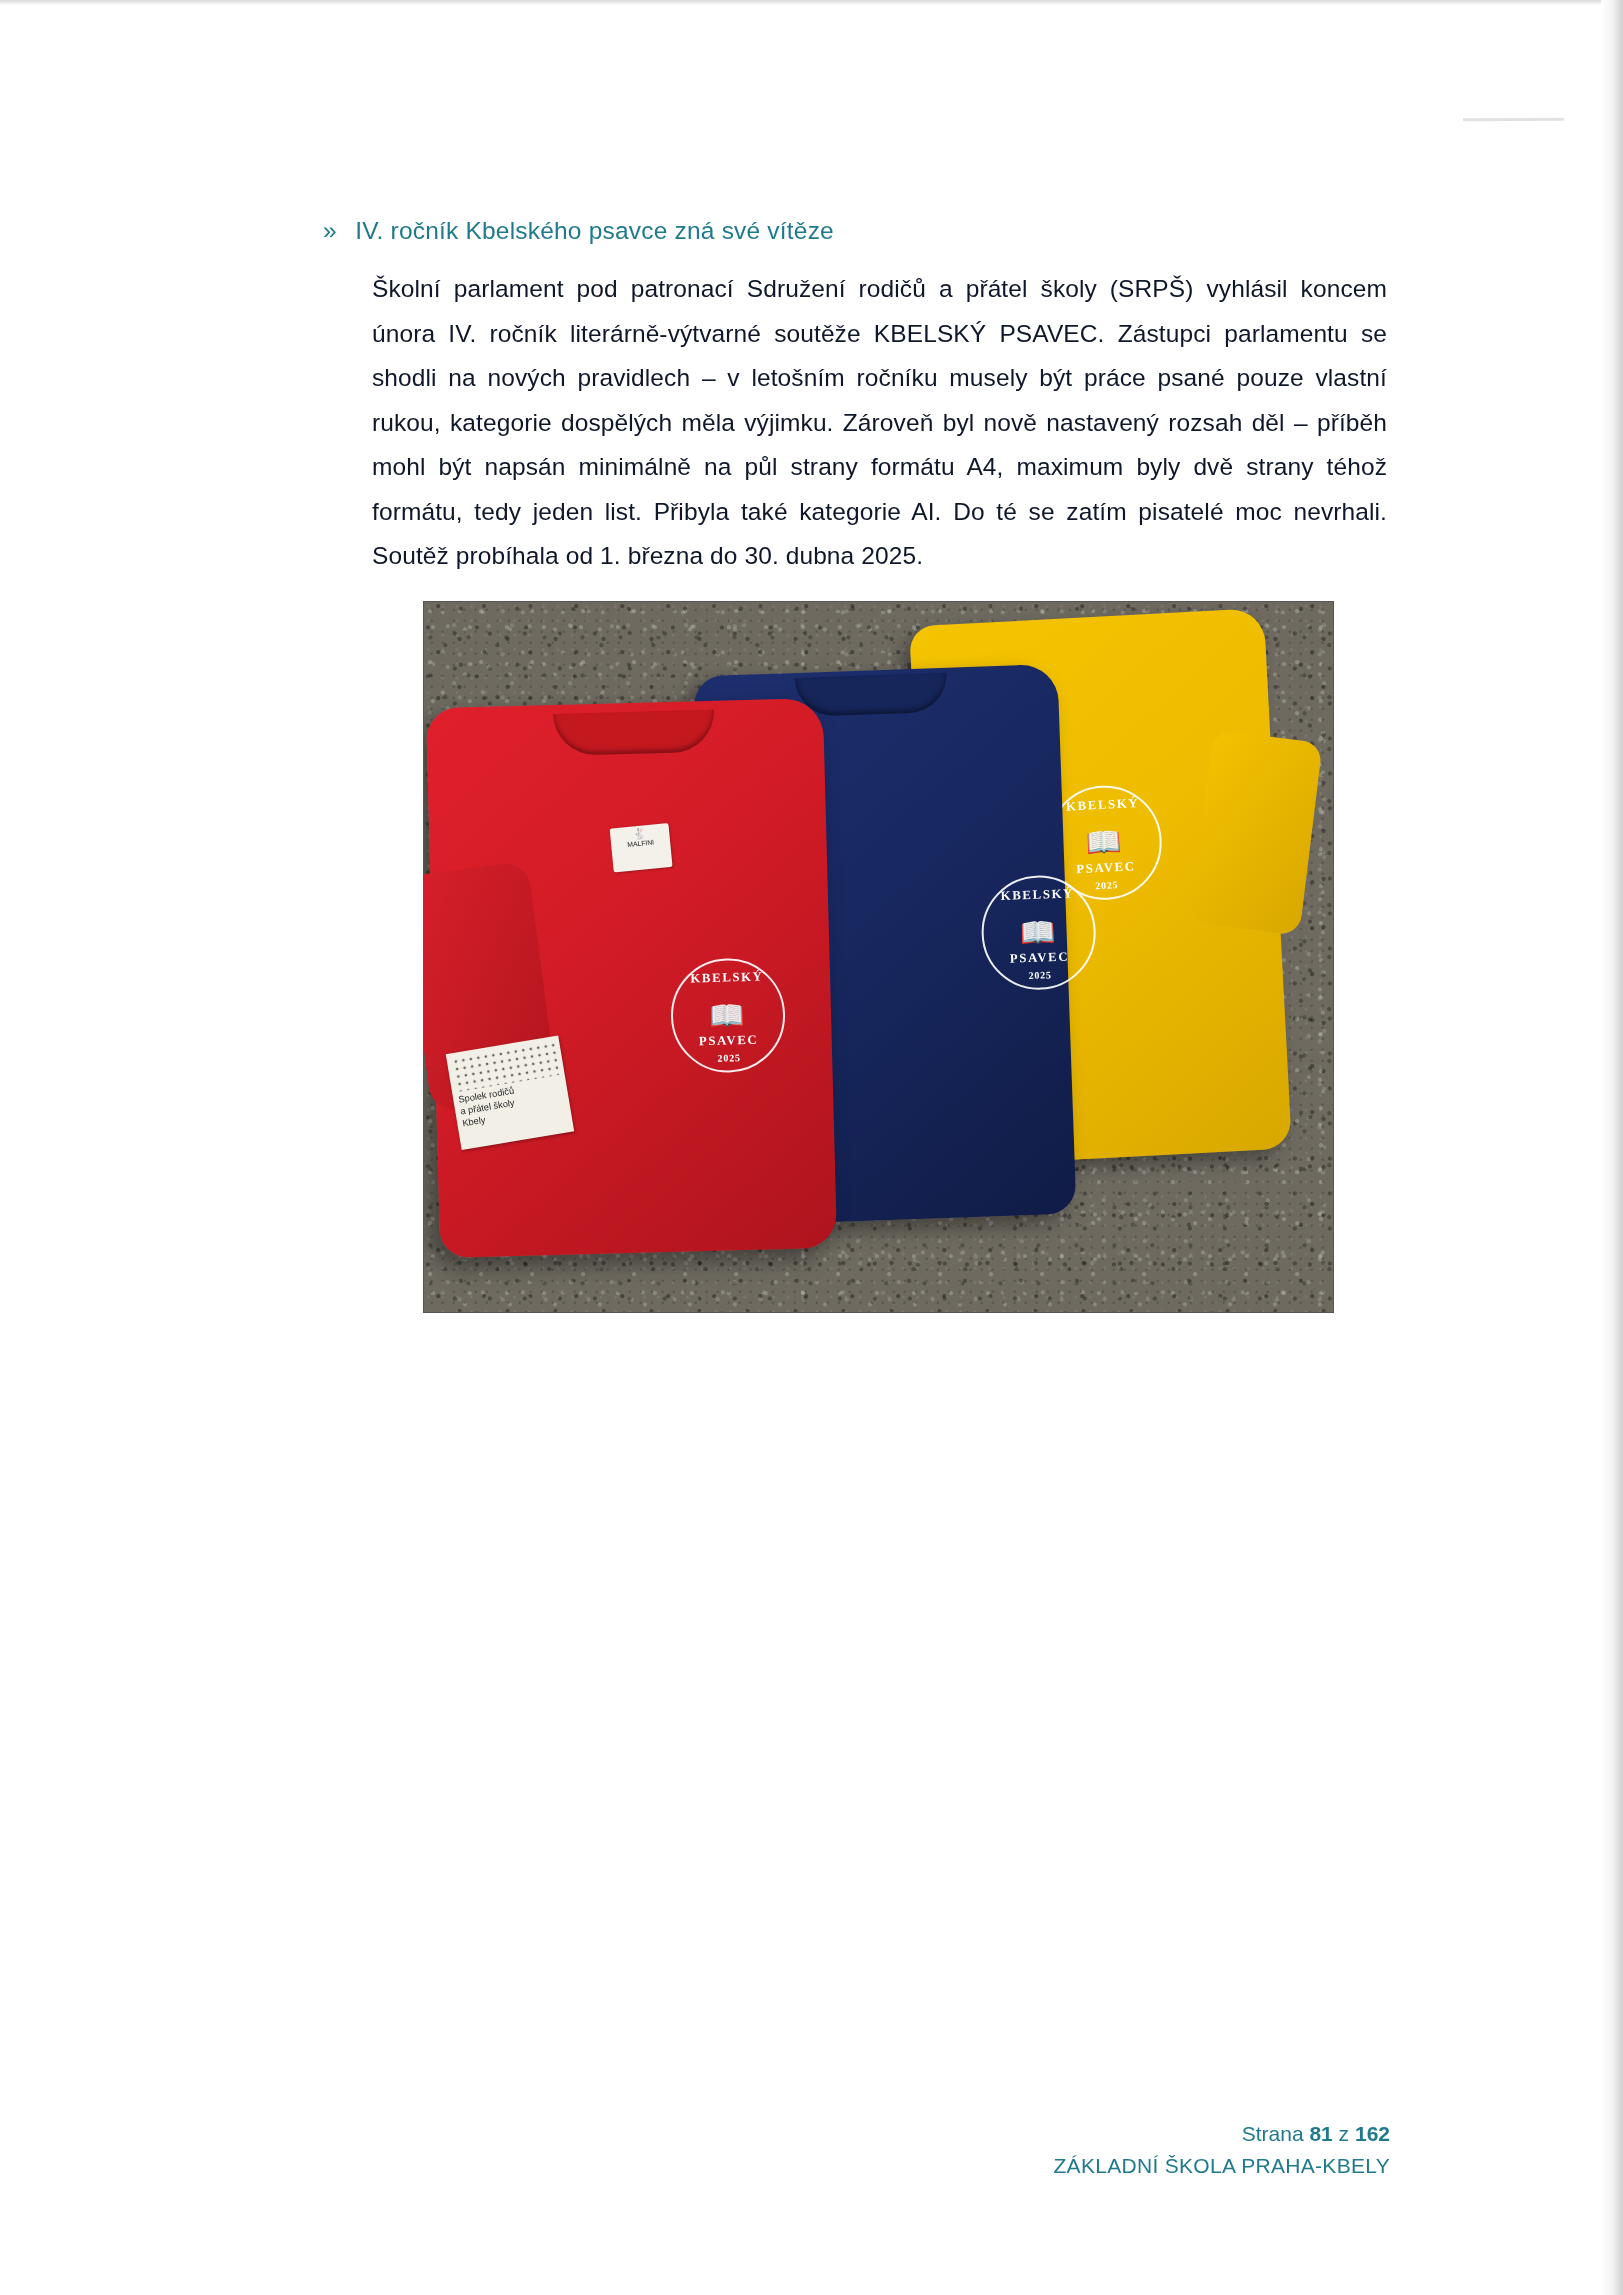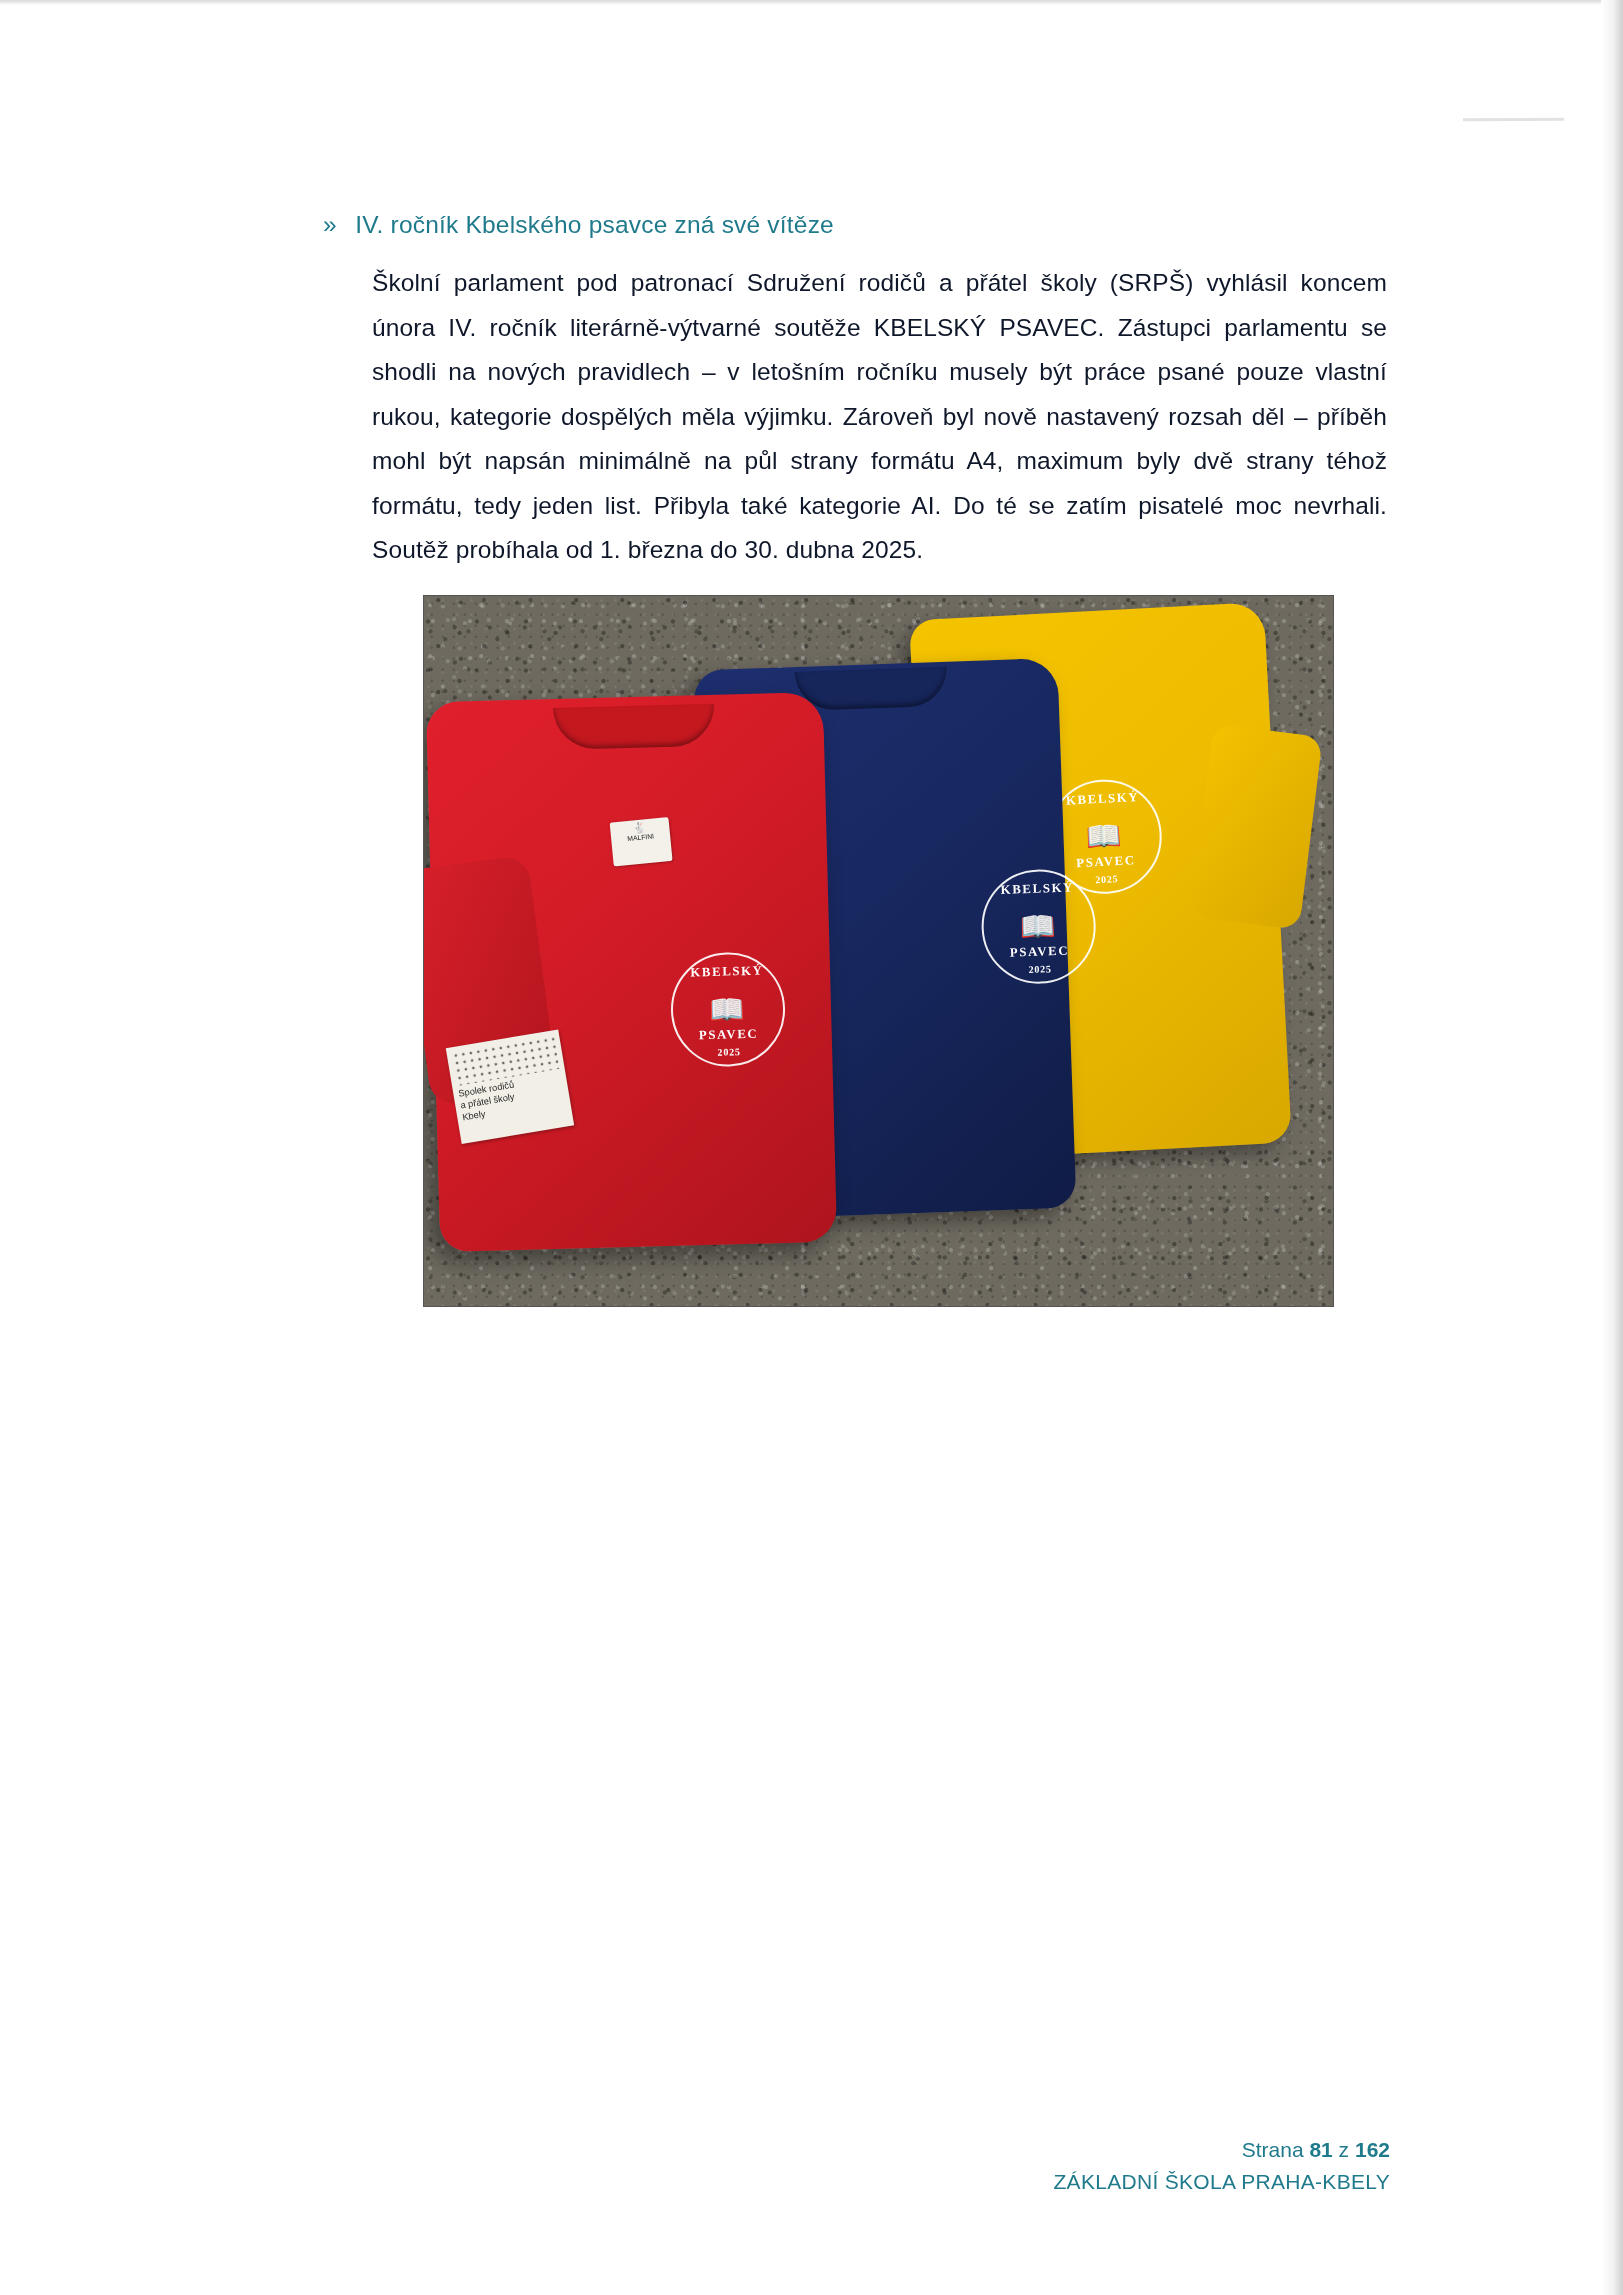--- a/index.html
+++ b/index.html
@@ -58,20 +58,21 @@
   }
   .chevron {
     color: #1f7a8c;
     font-size: 24.5px;
     line-height: 1;
   }
   .heading-text {
     color: #1f7a8c;
     font-size: 24.5px;
     letter-spacing: 0.2px;
+    margin-top: 6px;
   }
 
   p.body {
     font-size: 24.5px;
     line-height: 1.82;
     color: #0f172a;
     margin: 0 0 0 0;
     text-align: justify;
     text-justify: inter-word;
     letter-spacing: 0.1px;
@@ -257,21 +258,21 @@
     line-height: 1.1;
   }
   .brand-tag .mark {
     font-size: 11px;
     line-height: 1;
   }
 
   .footer {
     position: absolute;
     right: 233px;
-    bottom: 98px;
+    bottom: 114px;
     text-align: right;
     color: #1f7a8c;
     font-size: 21px;
     line-height: 1.5;
   }
   .footer .strong { font-weight: bold; }
   .footer .school {
     font-size: 21px;
     letter-spacing: 0.3px;
   }

